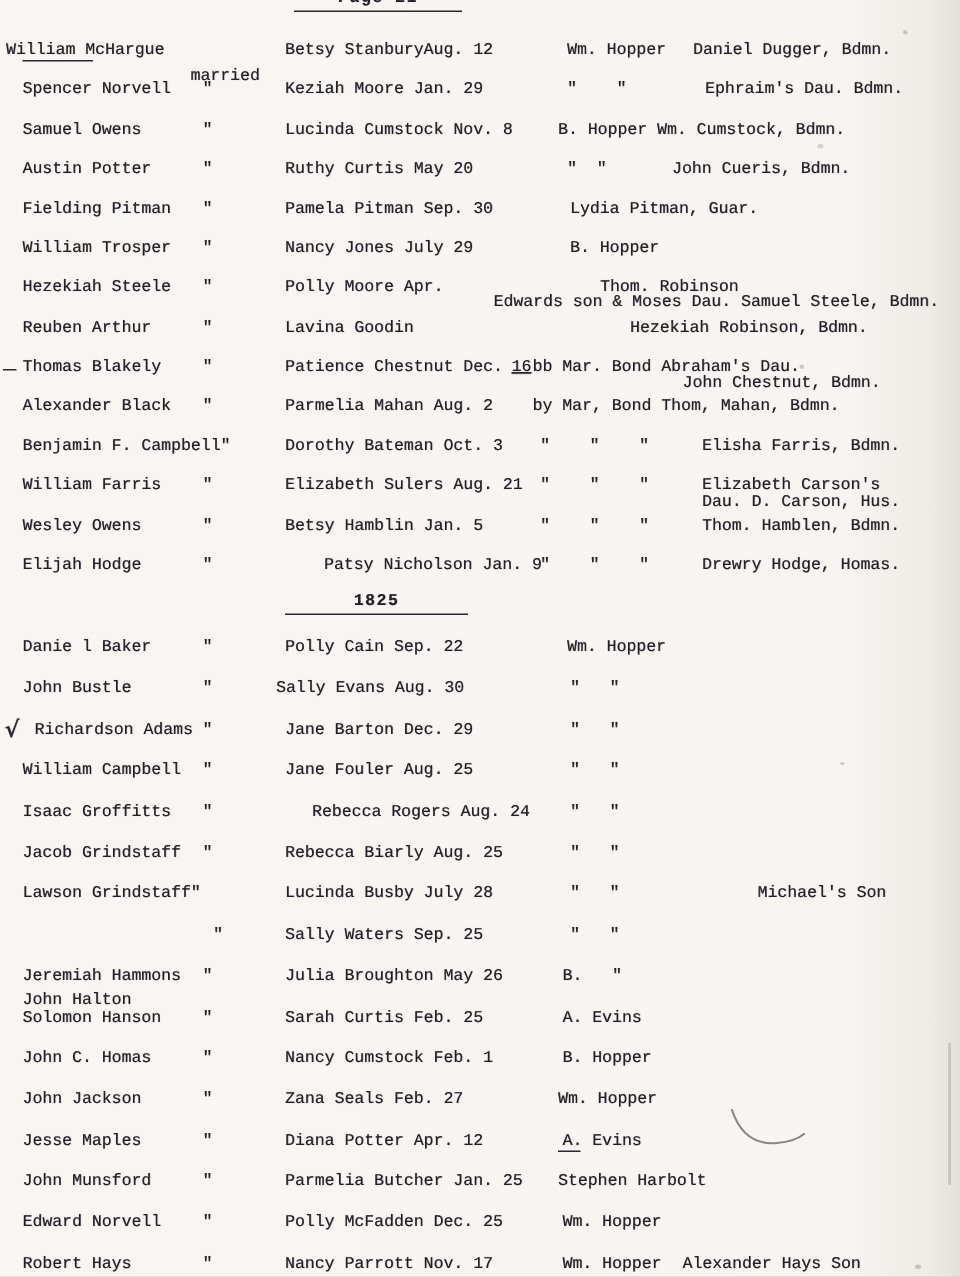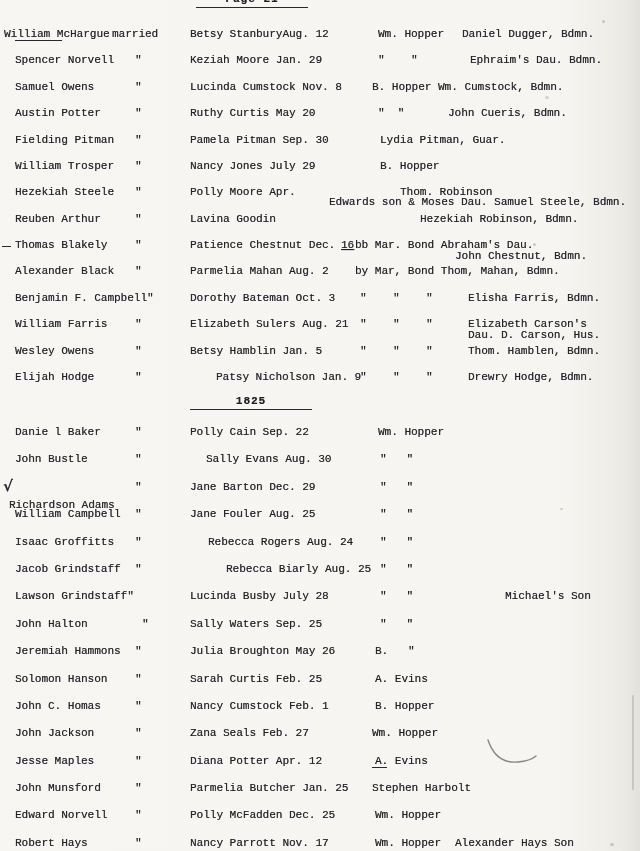--- a/index.html
+++ b/index.html
@@ -37,21 +37,21 @@
 
 <div class="page">
 
   <div class="title-wrap">
     <span class="page-title">Page 21</span>
   </div>
 
   <div class="rows" id="rows-1824">
       <div class="row">
         <span class="cell" style="left: 4px;">William McHargue</span>
-        <span class="cell" style="left: 112px;">married</span>
+        <span class="cell" style="left: 127px; margin-top: 17px;">married</span>
         <span class="cell" style="left: 190px;">Betsy StanburyAug. 12</span>
         <span class="cell" style="left: 378px;">Wm. Hopper</span>
         <span class="cell" style="left: 462px;">Daniel Dugger, Bdmn.</span>
         <div class="rule" style="width: 47px; left: 15px; top: 12px;"></div>
       </div>
       <div class="row">
         <span class="cell" style="left: 15px;">Spencer Norvell</span>
         <span class="cell" style="left: 135px;">"</span>
         <span class="cell" style="left: 190px;">Keziah Moore Jan. 29</span>
         <span class="cell" style="left: 378px;">"    "</span>
@@ -130,74 +130,74 @@
         <span class="cell" style="left: 135px;">"</span>
         <span class="cell" style="left: 190px;">Betsy Hamblin Jan. 5</span>
         <span class="cell" style="left: 360px;">"    "    "</span>
         <span class="cell" style="left: 468px;">Thom. Hamblen, Bdmn.</span>
       </div>
       <div class="row">
         <span class="cell" style="left: 15px;">Elijah Hodge</span>
         <span class="cell" style="left: 135px;">"</span>
         <span class="cell" style="left: 190px; padding-left: 26px;">Patsy Nicholson Jan. 9</span>
         <span class="cell" style="left: 360px;">"    "    "</span>
-        <span class="cell" style="left: 468px;">Drewry Hodge, Bdmn.</span>
+        <span class="cell" style="left: 468px;">Drewry Hodge, Homas.</span>
       </div>
     </div>
 
   <div class="year-heading">
     <span>1825</span>
   </div>
 
   <div class="rows" id="rows-1825">
       <div class="row">
         <span class="cell" style="left: 15px;">Danie l Baker</span>
         <span class="cell" style="left: 135px;">"</span>
         <span class="cell" style="left: 190px;">Polly Cain Sep. 22</span>
         <span class="cell" style="left: 378px;">Wm. Hopper</span>
       </div>
       <div class="row">
         <span class="cell" style="left: 15px;">John Bustle</span>
         <span class="cell" style="left: 135px;">"</span>
-        <span class="cell" style="left: 206px; font-family: Liberation Mono, monospace;">Sally Evans Aug. 30</span>
-        <span class="cell" style="left: 380px;">"   "</span>
-      </div>
-      <div class="row">
-        <span class="cell" style="left: 9px; margin-top: 18px;">Richardson Adams</span>
+        <span class="cell" style="left: 184px; font-family: Liberation Mono, monospace;">Sally Evans Aug. 30</span>
+        <span class="cell" style="left: 380px;">"   "</span>
+      </div>
+      <div class="row">
+        <span class="cell" style="left: 23px;">Richardson Adams</span>
         <span class="cell" style="left: 135px;">"</span>
         <span class="cell" style="left: 190px;">Jane Barton Dec. 29</span>
         <span class="cell" style="left: 380px;">"   "</span>
         <span class="cell hand" style="left: 3px; top: -4px;">√</span>
       </div>
       <div class="row">
         <span class="cell" style="left: 15px;">William Campbell</span>
         <span class="cell" style="left: 135px;">"</span>
         <span class="cell" style="left: 190px;">Jane Fouler Aug. 25</span>
         <span class="cell" style="left: 380px;">"   "</span>
       </div>
       <div class="row">
         <span class="cell" style="left: 15px;">Isaac Groffitts</span>
         <span class="cell" style="left: 135px;">"</span>
         <span class="cell" style="left: 190px; margin-left: 18px;">Rebecca Rogers Aug. 24</span>
         <span class="cell" style="left: 380px;">"   "</span>
       </div>
       <div class="row">
         <span class="cell" style="left: 15px;">Jacob Grindstaff</span>
         <span class="cell" style="left: 135px;">"</span>
-        <span class="cell" style="left: 190px; margin-left: 36px;">Rebecca Biarly Aug. 25</span>
+        <span class="cell" style="left: 190px;">Rebecca Biarly Aug. 25</span>
         <span class="cell" style="left: 380px;">"   "</span>
       </div>
       <div class="row">
         <span class="cell" style="left: 15px;">Lawson Grindstaff"</span>
         <span class="cell" style="left: 190px;">Lucinda Busby July 28</span>
         <span class="cell" style="left: 380px;">"   "</span>
         <span class="cell" style="left: 505px;">Michael's Son</span>
       </div>
       <div class="row">
-        <span class="cell" style="left: 15px;">John Halton</span>
+        <span class="cell" style="left: 15px; margin-top: 43px;">John Halton</span>
         <span class="cell" style="left: 142px;">"</span>
         <span class="cell" style="left: 190px;">Sally Waters Sep. 25</span>
         <span class="cell" style="left: 380px;">"   "</span>
       </div>
       <div class="row">
         <span class="cell" style="left: 15px;">Jeremiah Hammons</span>
         <span class="cell" style="left: 135px;">"</span>
         <span class="cell" style="left: 190px;">Julia Broughton May 26</span>
         <span class="cell" style="left: 375px;">B.   "</span>
       </div>

